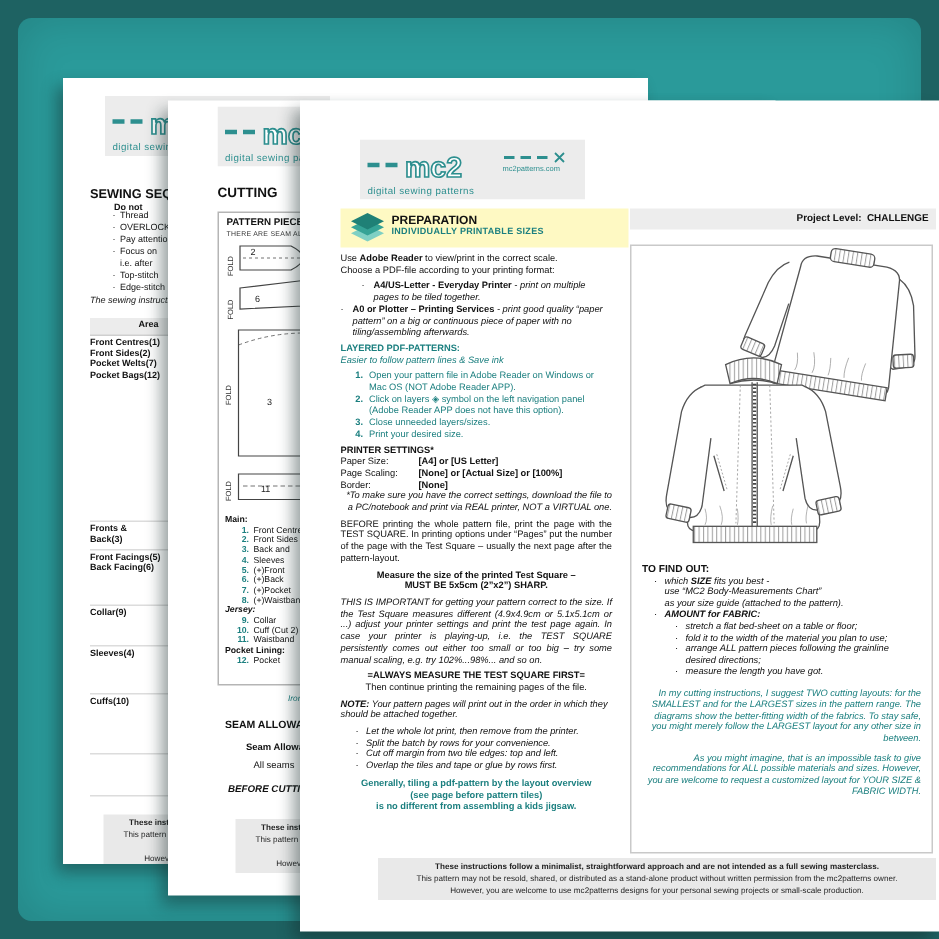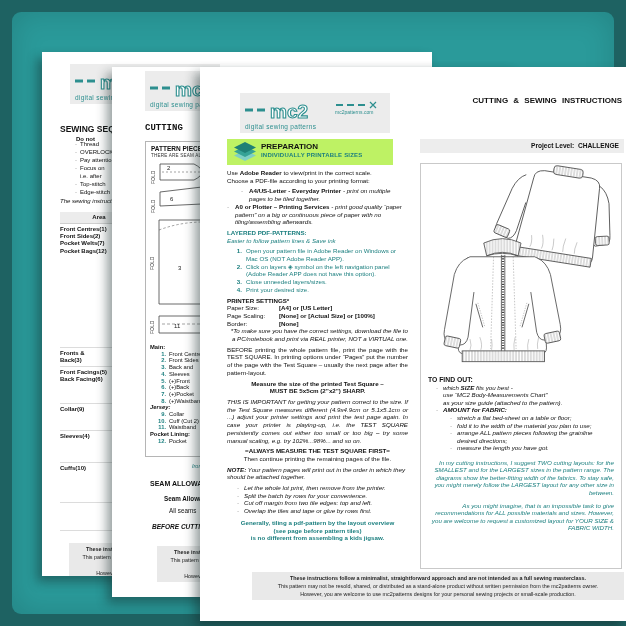--- a/index.html
+++ b/index.html
@@ -27,21 +27,21 @@
   .just{text-align:justify;}
 
   
   .logo{display:block;}
 
   
   .f-logo{left:40px;top:26px;width:150px;height:40px;}
   .f-head{right:4px;top:28px;text-align:right;line-height:11px;}
   .f-head .t1{font-size:8px;font-weight:bold;color:#111;word-spacing:3px;}
   .f-head .t2,.f-head .t3{font-size:8px;font-weight:bold;color:#1b7f7f;}
-  .f-prepbar{left:27px;top:72px;width:166px;height:26px;background:#bef264;}
+  .f-prepbar{left:27px;top:72px;width:192px;height:26px;background:#fef9c3;}
   .prep-icon{position:absolute;left:6px;top:3px;}
   .prep-title{position:absolute;left:34px;top:3px;font-size:8px;font-weight:bold;color:#111;}
   .prep-sub{position:absolute;left:34px;top:13px;font-size:6px;font-weight:bold;color:#1b7f7f;letter-spacing:.2px;}
   .f-levelbar{left:220px;top:72px;width:204px;height:14px;background:#ededed;
     font-size:6.6px;font-weight:bold;color:#111;text-align:right;line-height:14px;padding-right:5px;box-sizing:border-box;}
   .f-left{left:27px;top:102px;width:181px;font-size:6.2px;line-height:7.7px;color:#111;}
   .f-left .blk{margin-bottom:3px;}
   .bullet{display:flex;}
   .bullet .dot{width:8px;flex:none;}
   .bullet .bt{flex:1;}
@@ -62,21 +62,21 @@
   .fo .row .dot{width:7px;flex:none;margin-left:8px;}
   .fo .row .bt{flex:1;}
   .fo .sub .dot{margin-left:22px;}
   .notes{font-size:6.2px;line-height:7.4px;color:#1b7f7f;font-style:italic;text-align:right;padding:0 7px;margin-top:7px;}
   .notes .n2{margin-top:6px;}
   .f-footer{left:52px;top:505px;width:372px;background:#e9e9e9;
     font-size:5.4px;line-height:8px;color:#222;text-align:center;padding:2px 6px;box-sizing:border-box;}
 
   
   .m-logo{left:33px;top:4px;width:150px;height:40px;}
-  .m-heading{left:33px;top:56px;font-size:9px;font-weight:bold;color:#111;font-family:Liberation Mono, monospace;}
+  .m-heading{left:33px;top:56px;font-size:9px;font-weight:bold;color:#111;}
   .m-box{left:33px;top:74px;width:345px;height:316px;border:1px solid #b5b5b5;box-sizing:border-box;}
   .m-box-title{font-size:6.5px;font-weight:bold;color:#111;padding:3px 0 0 5px;}
   .m-box-note{font-size:4.6px;color:#333;padding:1px 0 0 5px;letter-spacing:.2px;}
   .m-pieces{display:block;width:343px;height:186px;}
   .m-list{font-size:5.8px;line-height:6.7px;color:#111;padding-left:4px;}
   .m-list .hdr{font-weight:bold;}
   .m-list .hdr.i{font-style:italic;}
   .mrow{display:flex;}
   .mrow .mnum{width:16px;flex:none;text-align:right;margin-right:3px;color:#1b7f7f;font-weight:bold;}
   .mrow .mtext{flex:1;}
@@ -297,21 +297,20 @@
       <rect width="150" height="40" fill="#ececec"></rect>
       <path d="M5,17 h8 M17,17 h8" stroke="#2d8f8f" stroke-width="3"></path>
       <text x="30" y="25" font-size="19" font-weight="bold" fill="#ffffff" stroke="#2d8f8f" stroke-width="1.1">mc2</text>
       <path d="M96,12 h7 M107,12 h7 M118,12 h7" stroke="#2d8f8f" stroke-width="2"></path>
       <path d="M130,9 l6,6 M136,9 l-6,6" stroke="#2d8f8f" stroke-width="1.2"></path>
       <text x="95" y="21" font-size="5" fill="#2d8f8f">mc2patterns.com</text>
       <text x="5" y="36" font-size="6.5" fill="#2d8f8f" letter-spacing="0.3">digital sewing patterns</text>
     </svg>
 
     <div class="abs f-head">
-      <div class="t1">CUTTING &amp; SEWING INSTRUCTIONS</div>
     </div>
 
     <div class="abs f-prepbar">
       <svg class="prep-icon" width="24" height="20" viewBox="0 0 24 20">
         <path d="M12,8 L23,13.5 12,19 1,13.5 Z" fill="#7fd0c4"></path>
         <path d="M12,4 L23,9.5 12,15 1,9.5 Z" fill="#35a396"></path>
         <path d="M12,0 L23,5.5 12,11 1,5.5 Z" fill="#1f8076"></path>
       </svg>
       <div class="prep-title">PREPARATION</div>
       <div class="prep-sub">INDIVIDUALLY  PRINTABLE  SIZES</div>

